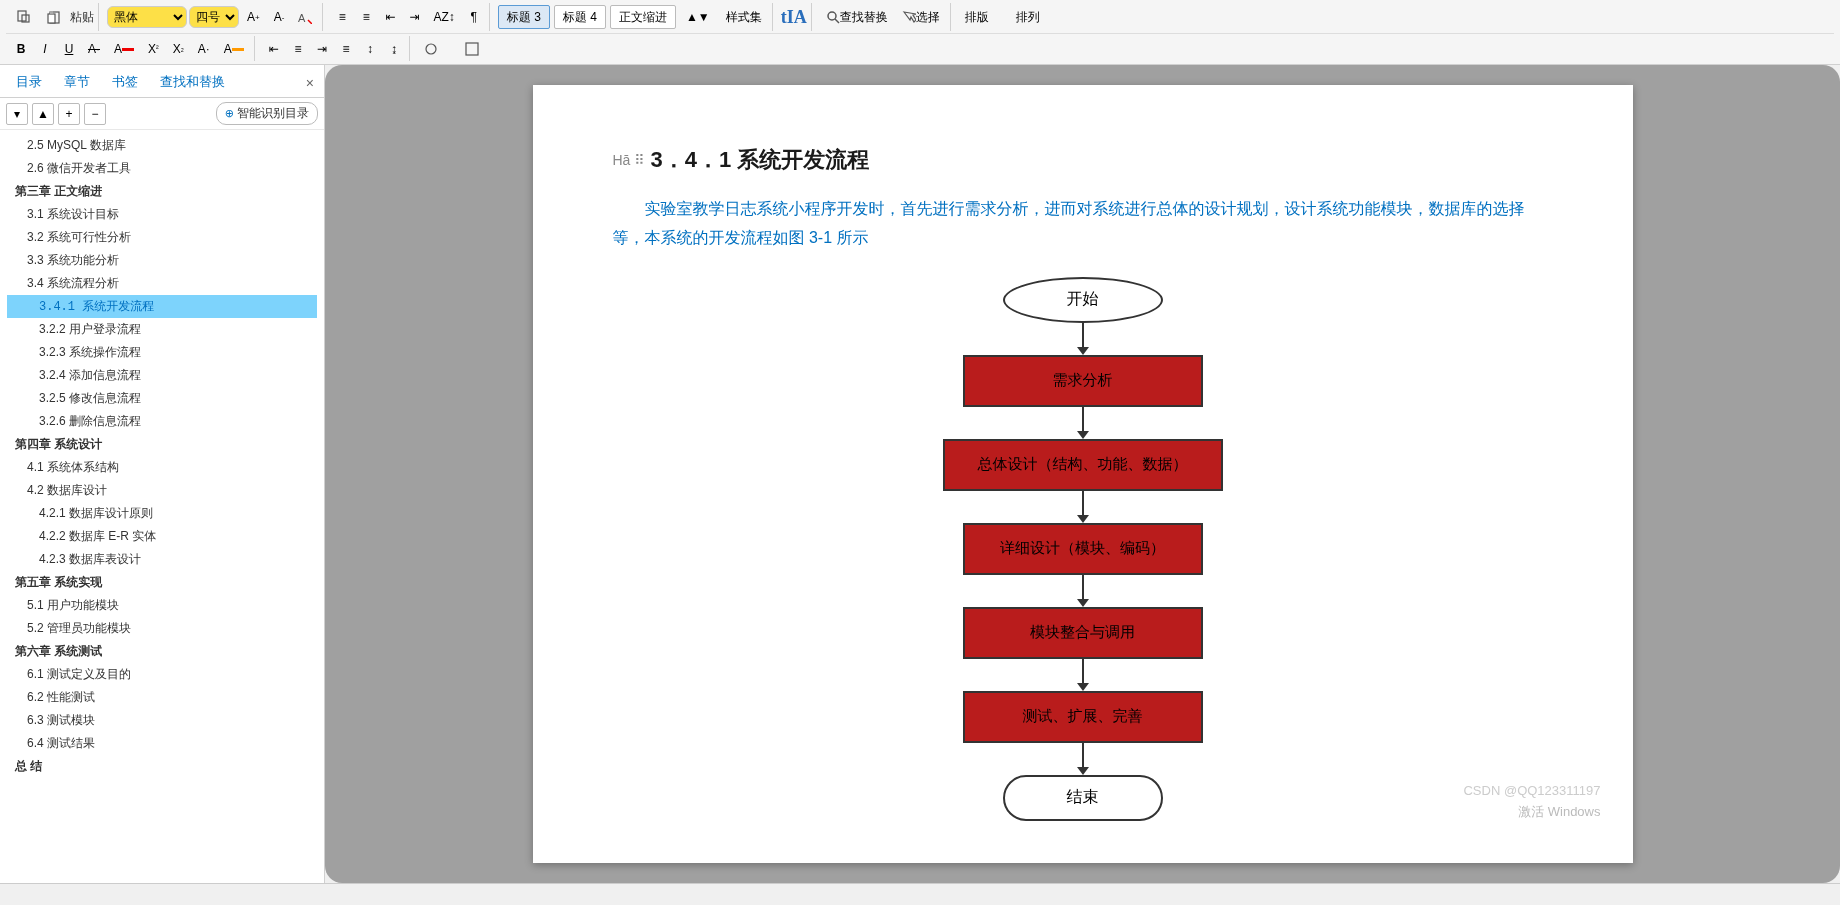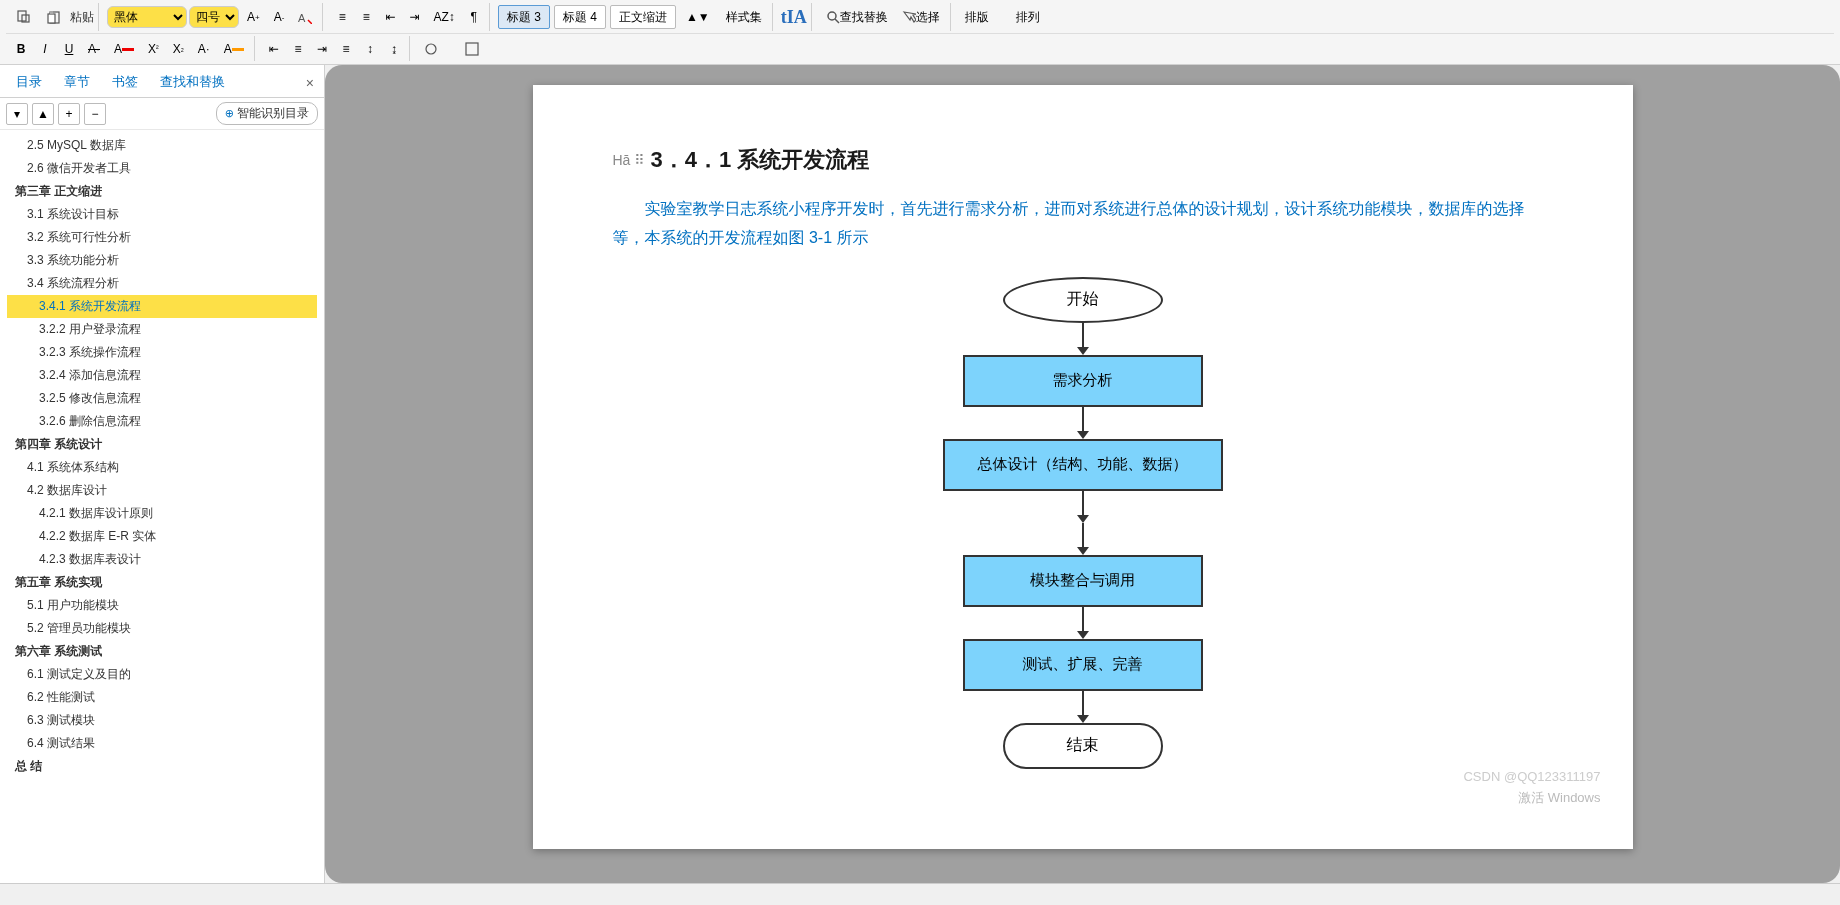--- a/index.html
+++ b/index.html
@@ -146,21 +146,21 @@
     }
     .nav-item {
       padding: 3px 8px 3px 16px;
       font-size: 12px;
       cursor: pointer;
       color: #333;
       white-space: nowrap;
       overflow: hidden;
       text-overflow: ellipsis;
     }
-    .nav-item.active { background: #fde047; color: #0070c0; }
+    .nav-item.active { background: #7dd3fc; color: #0070c0; font-family: Liberation Mono, monospace; }
     .nav-item.level1 { padding-left: 8px; font-weight: bold; font-size: 12px; }
     .nav-item.level2 { padding-left: 20px; }
     .nav-item.level3 { padding-left: 32px; }
 
     
     .doc-area {
       flex: 1;
       background: #a0a0a0;
       overflow-y: auto;
       display: flex;
@@ -222,21 +222,21 @@
       background: white;
     }
     .flow-node-rect {
       width: 240px;
       height: 52px;
       border: 2px solid #333;
       display: flex;
       align-items: center;
       justify-content: center;
       font-size: 15px;
-      background: #7dd3fc;
+      background: #b91c1c;
     }
     .flow-arrow {
       display: flex;
       flex-direction: column;
       align-items: center;
       height: 32px;
     }
     .flow-arrow-line {
       width: 2px;
       background: #333;
@@ -482,20 +482,23 @@
 
         <div class="flow-node-rect" style="width:280px;">
           <span>总体设计（结构、功能、数据）</span>
         </div>
 
         <div class="flow-arrow">
           <div class="flow-arrow-line"></div>
           <div class="flow-arrow-head"></div>
         </div>
 
+        <div class="flow-node-rect" style="width:240px;">
+          <span>详细设计（模块、编码）</span>
+        </div>
 
         <div class="flow-arrow">
           <div class="flow-arrow-line"></div>
           <div class="flow-arrow-head"></div>
         </div>
 
         <div class="flow-node-rect" style="width:240px;">
           <span>模块整合与调用</span>
         </div>
 

